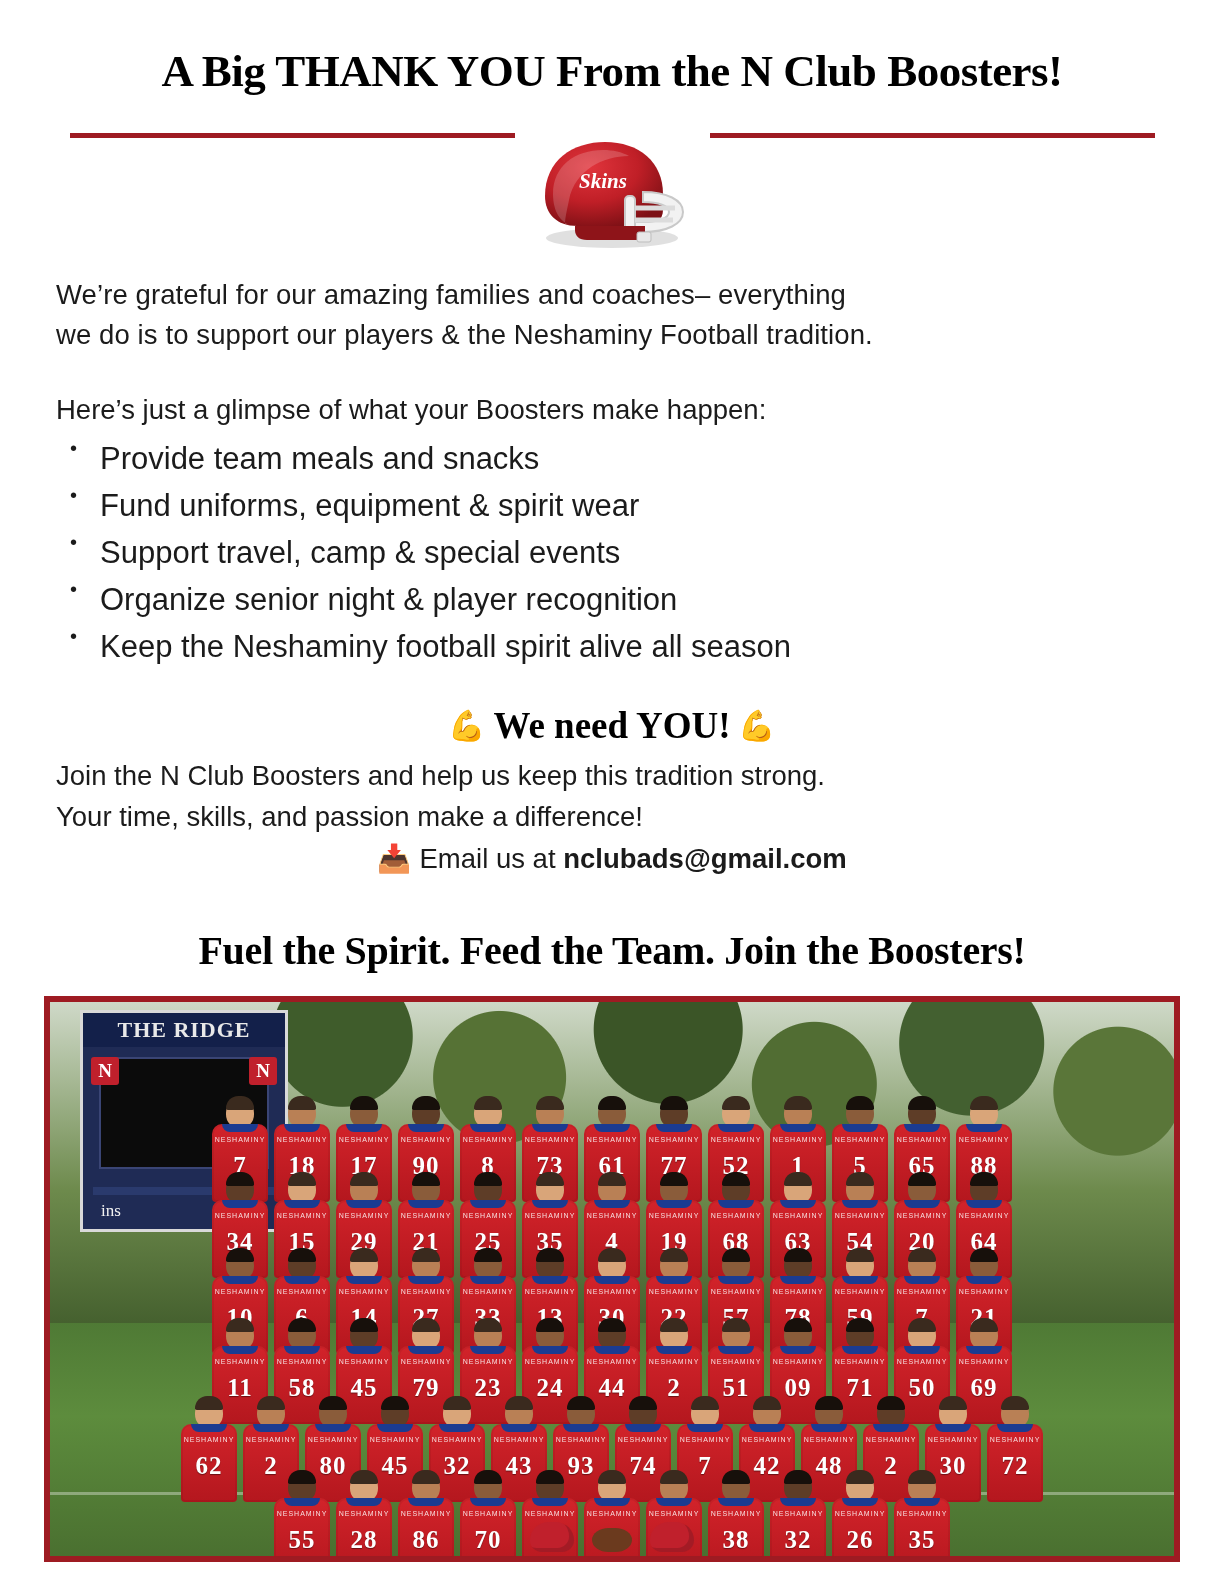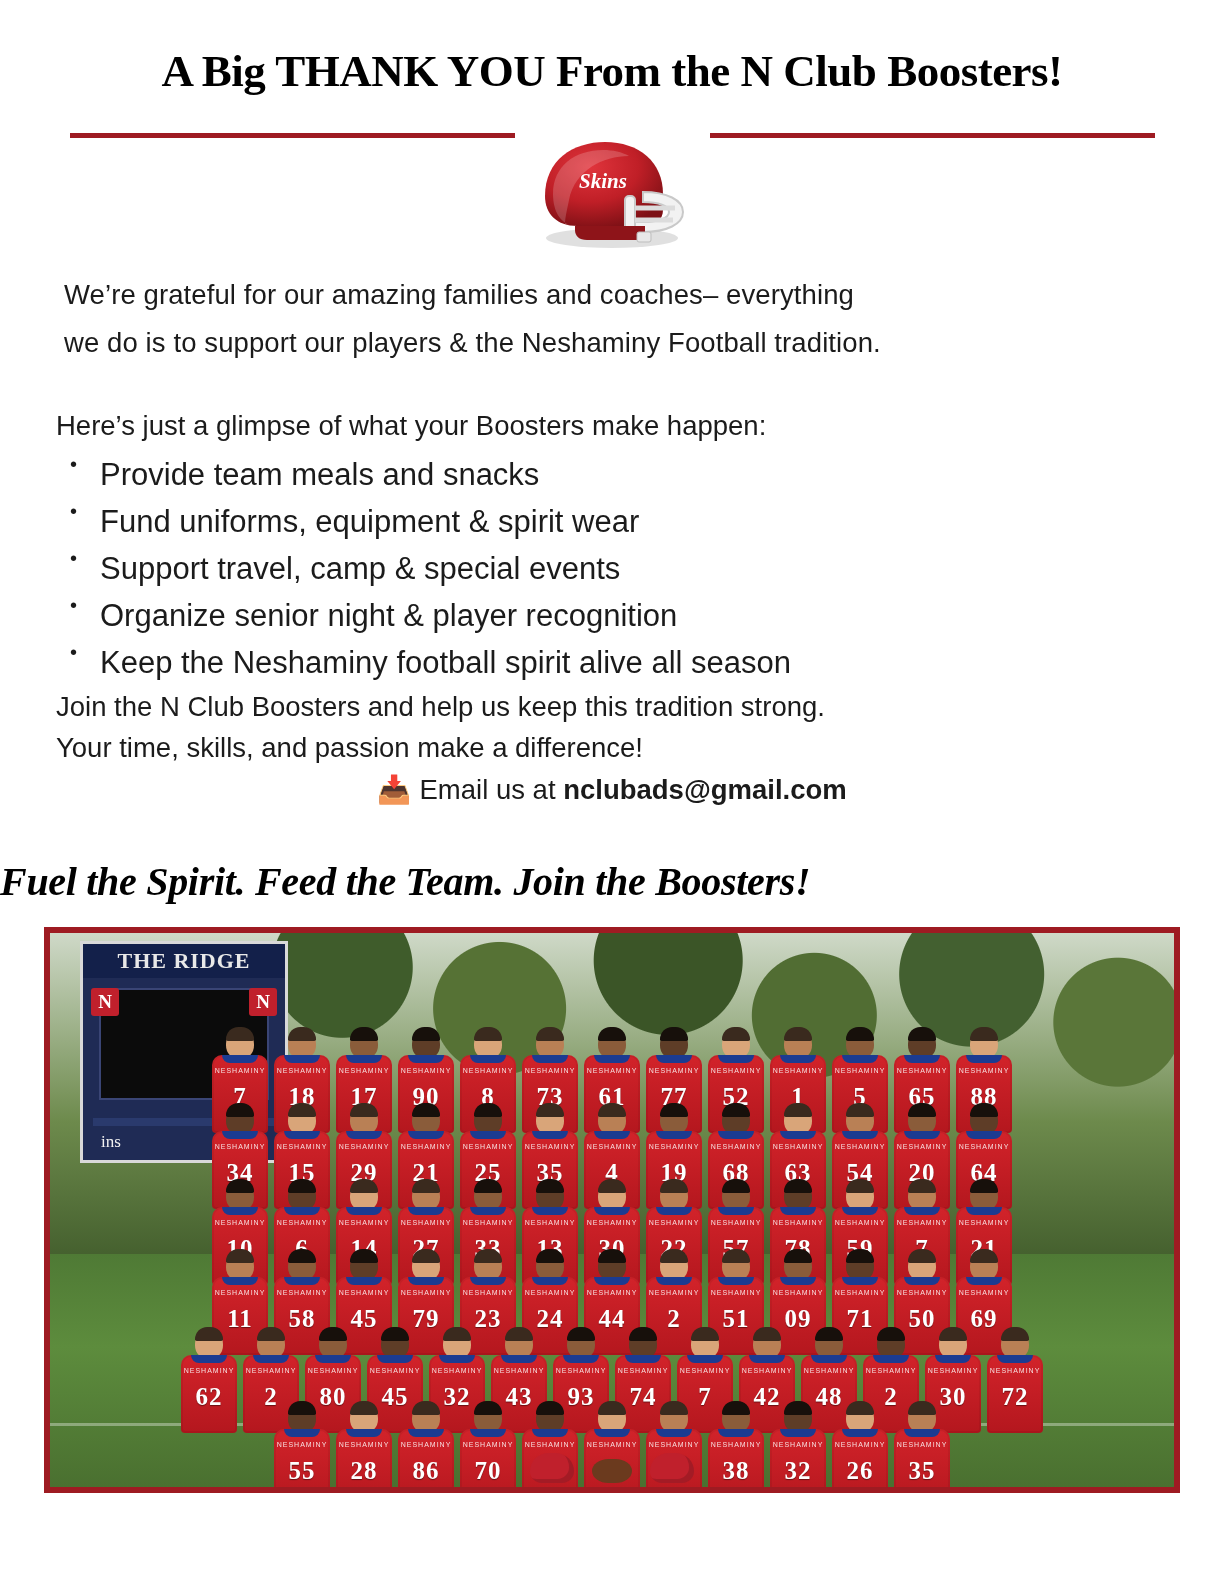--- a/index.html
+++ b/index.html
@@ -64,21 +64,21 @@
   .body {
     padding: 0 56px;
     margin-top: 22px;
   }
   .para {
     font-size: 27.5px;
     line-height: 1.46;
     color: #1b1b1b;
     letter-spacing: 0.1px;
   }
-  .para.tight { margin: 8px; }
+  .para.tight { margin: 0; }
   .spacer-1 { height: 34px; }
   .lead {
     font-size: 27.5px;
     line-height: 1.42;
     margin: 0 0 6px 0;
     color: #1b1b1b;
   }
   ul.benefits {
     list-style: none;
     margin: 0;
@@ -131,27 +131,27 @@
   .email-line .mail-emoji {
     font-family: "DejaVu Sans", sans-serif;
     margin-right: 8px;
   }
   .email-line b {
     font-weight: bold;
   }
 
   
   .tagline {
+    text-align: center;
     font-family: "Liberation Serif", serif;
     font-weight: bold;
     font-size: 40px;
     letter-spacing: -0.3px;
     margin-top: 52px;
     color: #000000;
-    font-style: italic;
   }
 
   
   .photo-frame {
     margin: 22px 44px 0 44px;
     border: 6px solid #9e1b22;
     height: 566px;
     box-sizing: border-box;
     position: relative;
     overflow: hidden;
@@ -417,20 +417,23 @@
 
     <p class="lead">Here’s just a glimpse of what your Boosters make happen:</p>
     <ul class="benefits">
       <li><span>Provide team meals and snacks</span></li>
       <li><span>Fund uniforms, equipment &amp; spirit wear</span></li>
       <li><span>Support travel, camp &amp; special events</span></li>
       <li><span>Organize senior night &amp; player recognition</span></li>
       <li><span>Keep the Neshaminy football spirit alive all season</span></li>
     </ul>
 
+    <div class="need-you">
+      <span class="emoji">💪</span><span>We need YOU!</span><span class="emoji">💪</span>
+    </div>
 
     <p class="cta-line" style="margin:0;">Join the N Club Boosters and help us keep this tradition strong.</p>
     <p class="cta-line" style="margin:0;">Your time, skills, and passion make a difference!</p>
 
     <div class="email-line">
       <span class="mail-emoji">📥</span><span>Email us at</span>
       <b>nclubads@gmail.com</b>
     </div>
   </div>
 

